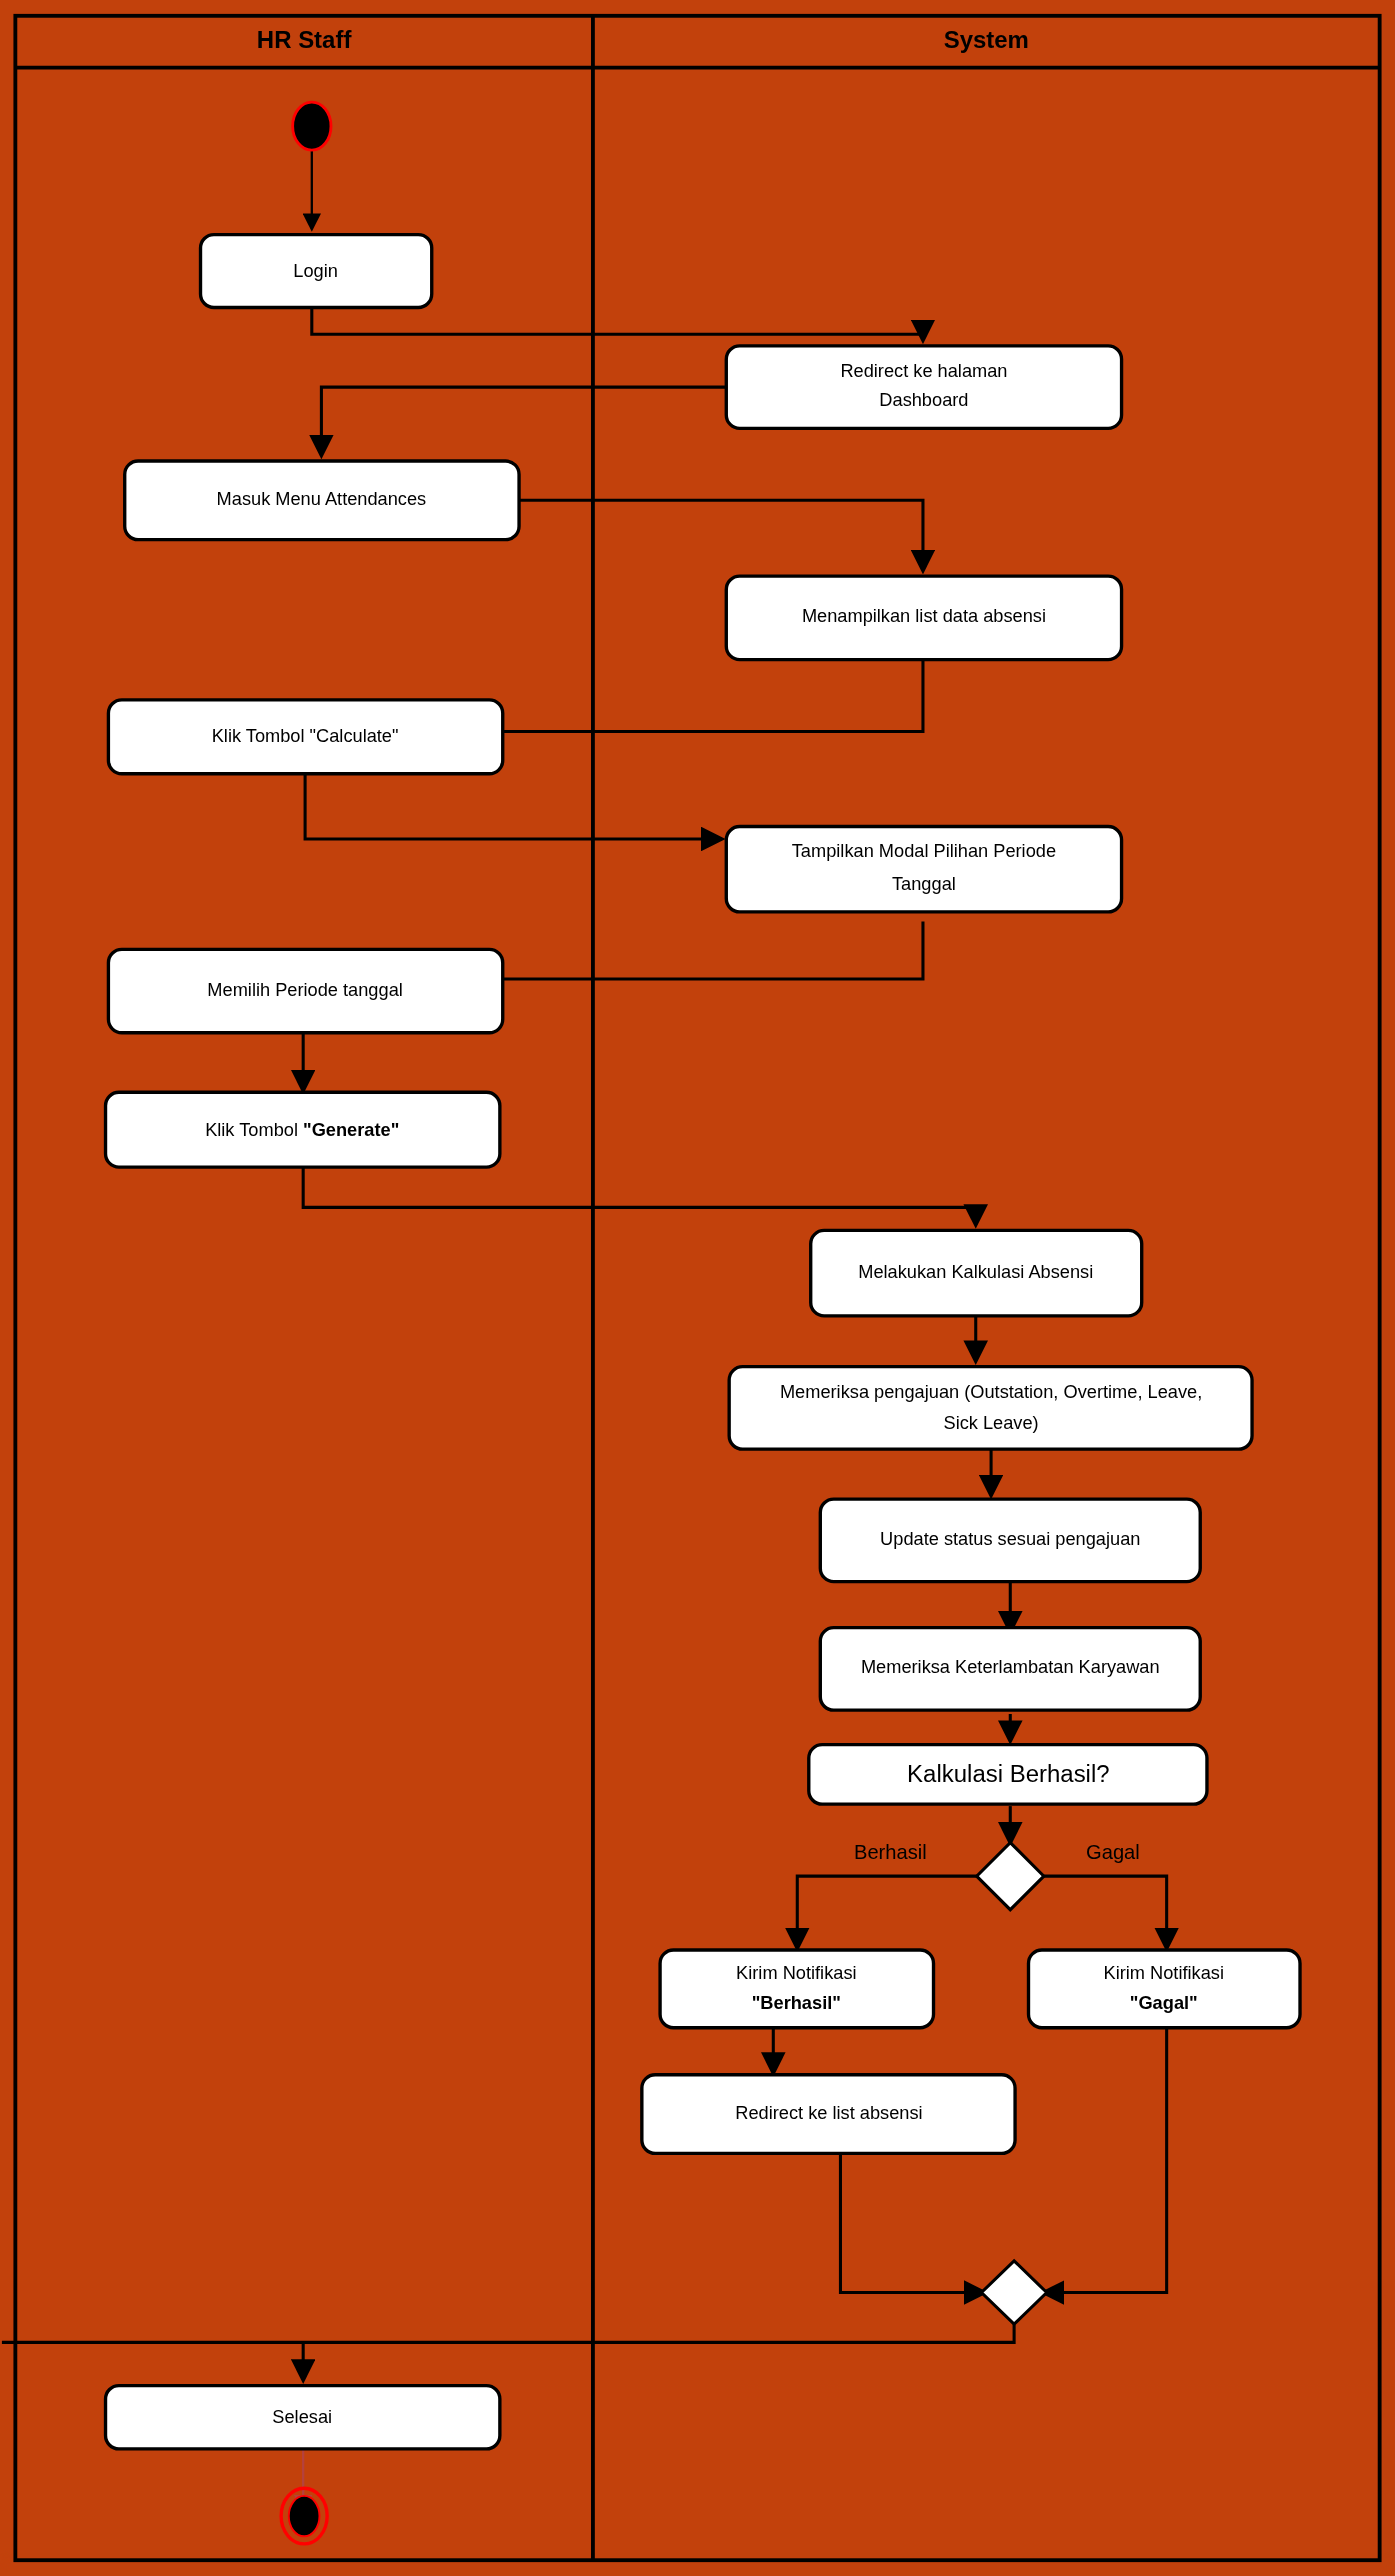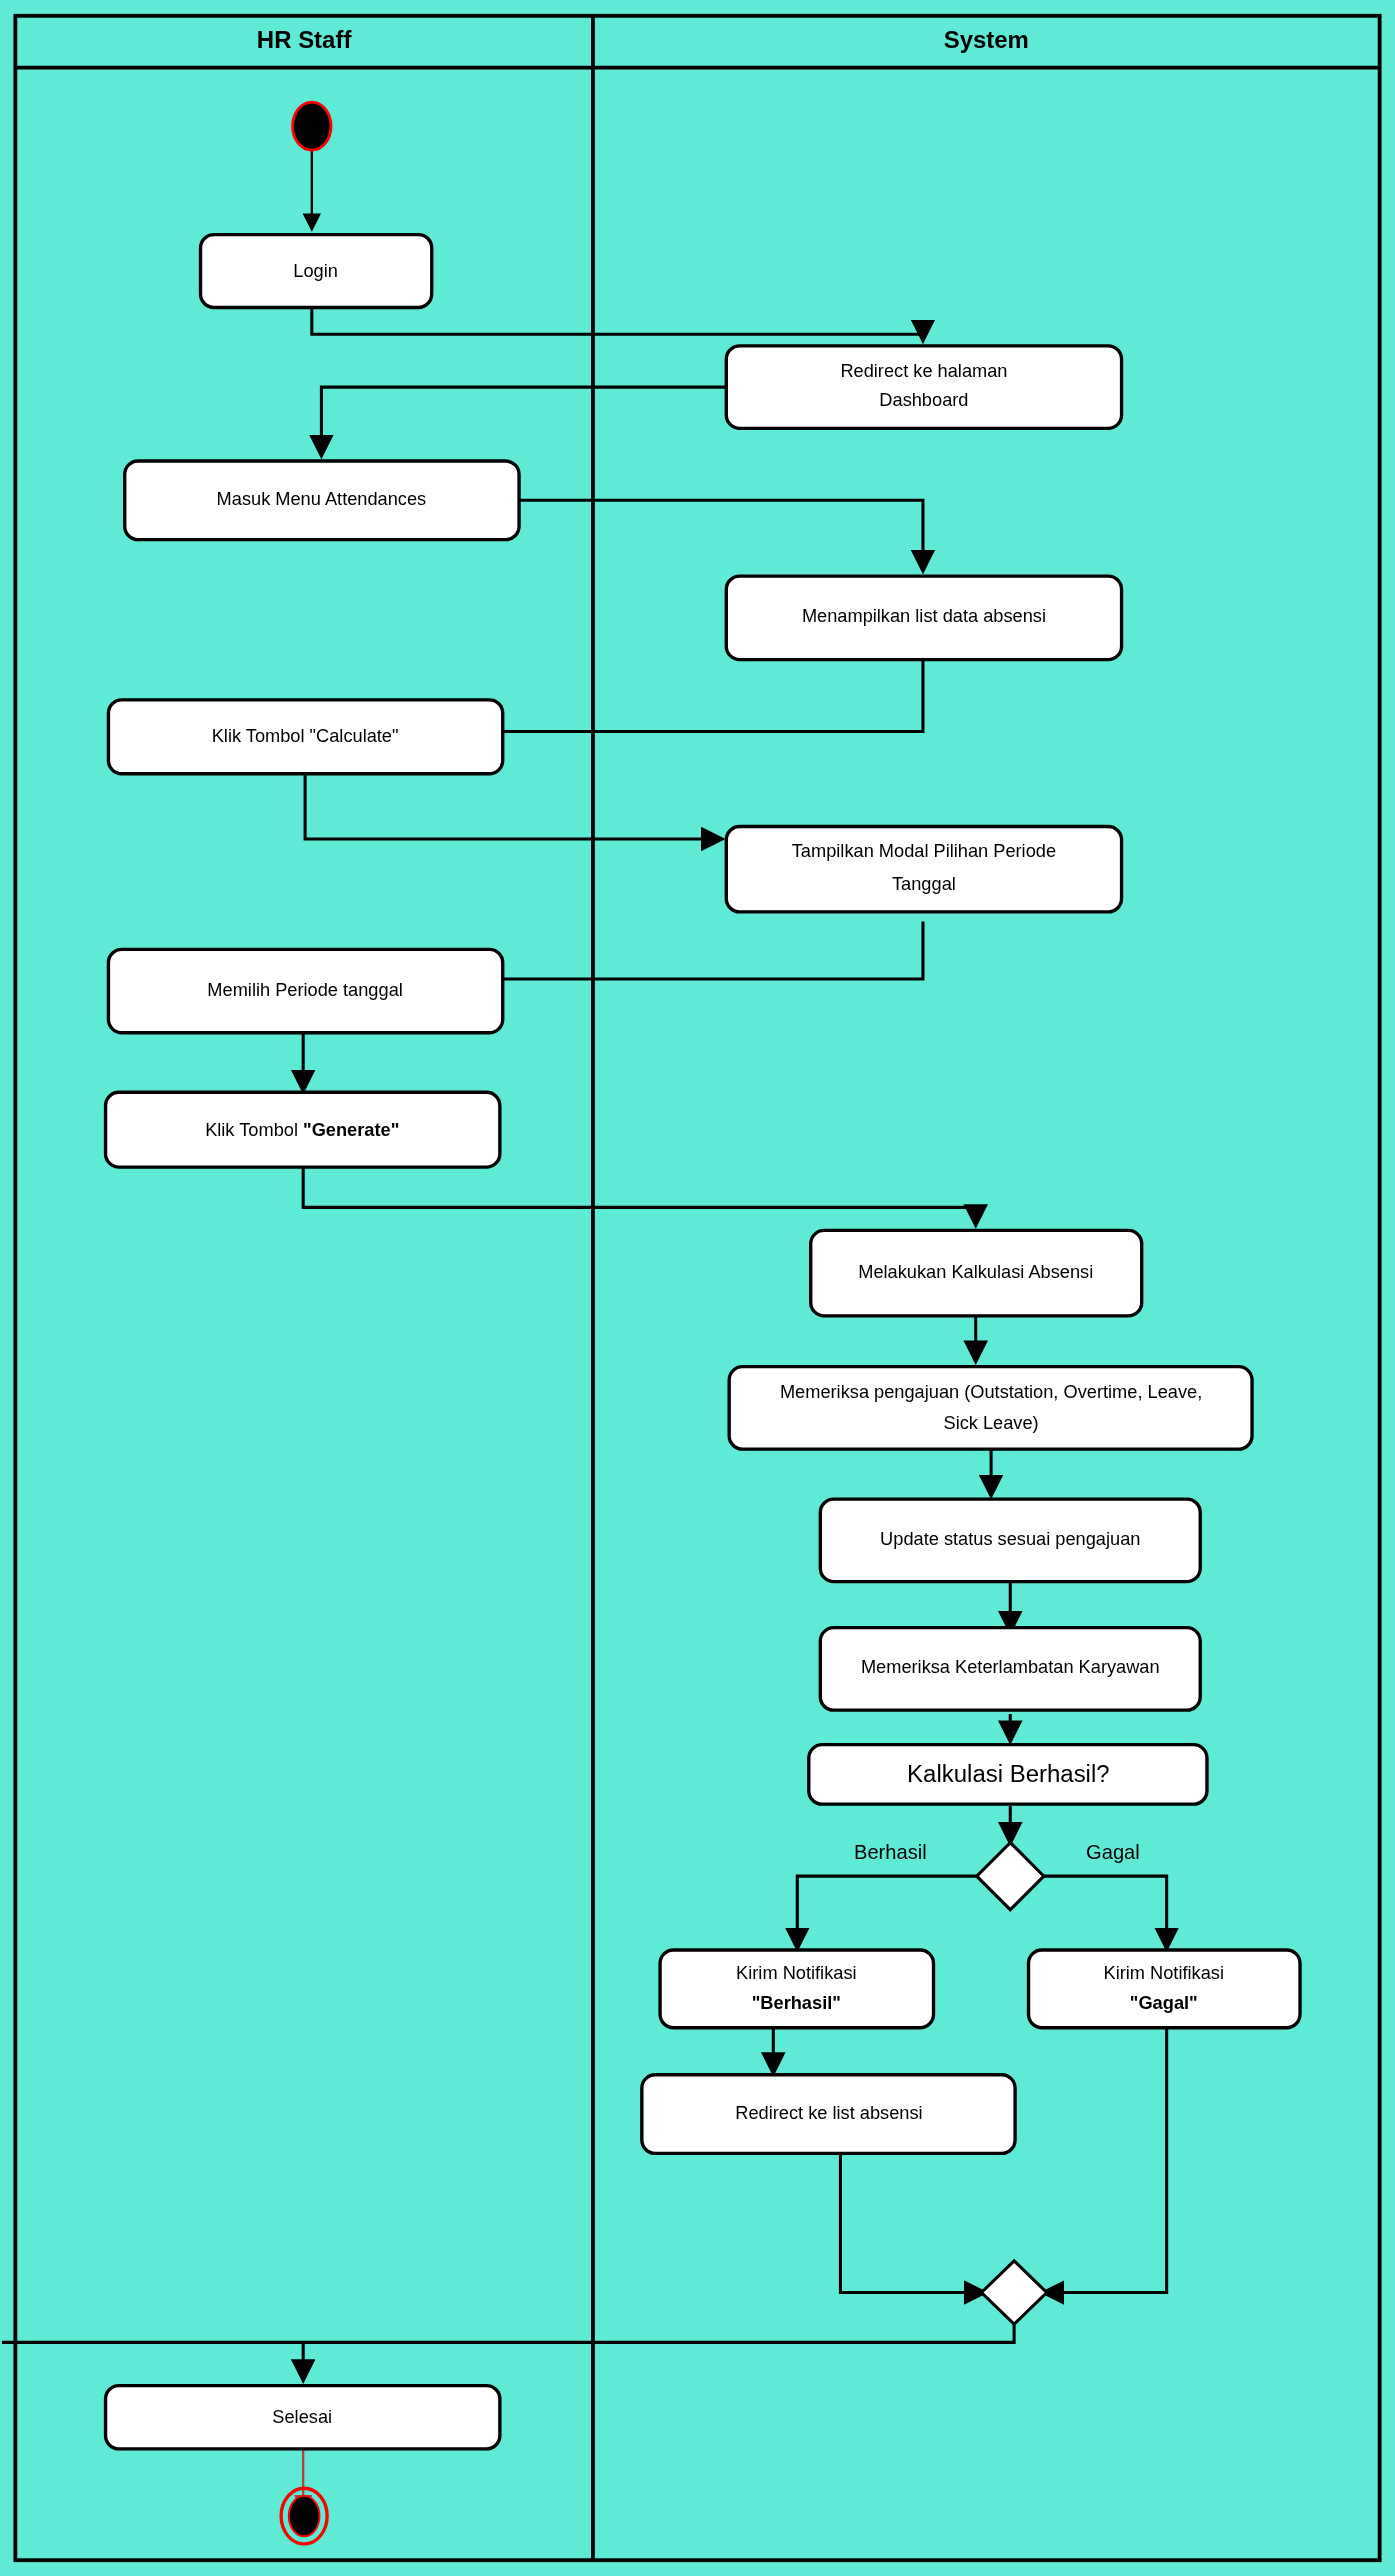--- a/index.html
+++ b/index.html
@@ -7,21 +7,21 @@
     padding: 0;
     background: #ffffff;
   }
   body {
     font-family: "Liberation Sans", sans-serif;
   }
   #diagram-root {
     position: relative;
     width: 1395px;
     height: 2576px;
-    background: #5eead4;
+    background: #c2410c;
     overflow: hidden;
   }
   svg.diagram-canvas {
     position: absolute;
     top: 0;
     left: 0;
     width: 1395px;
     height: 2576px;
     display: block;
   }

